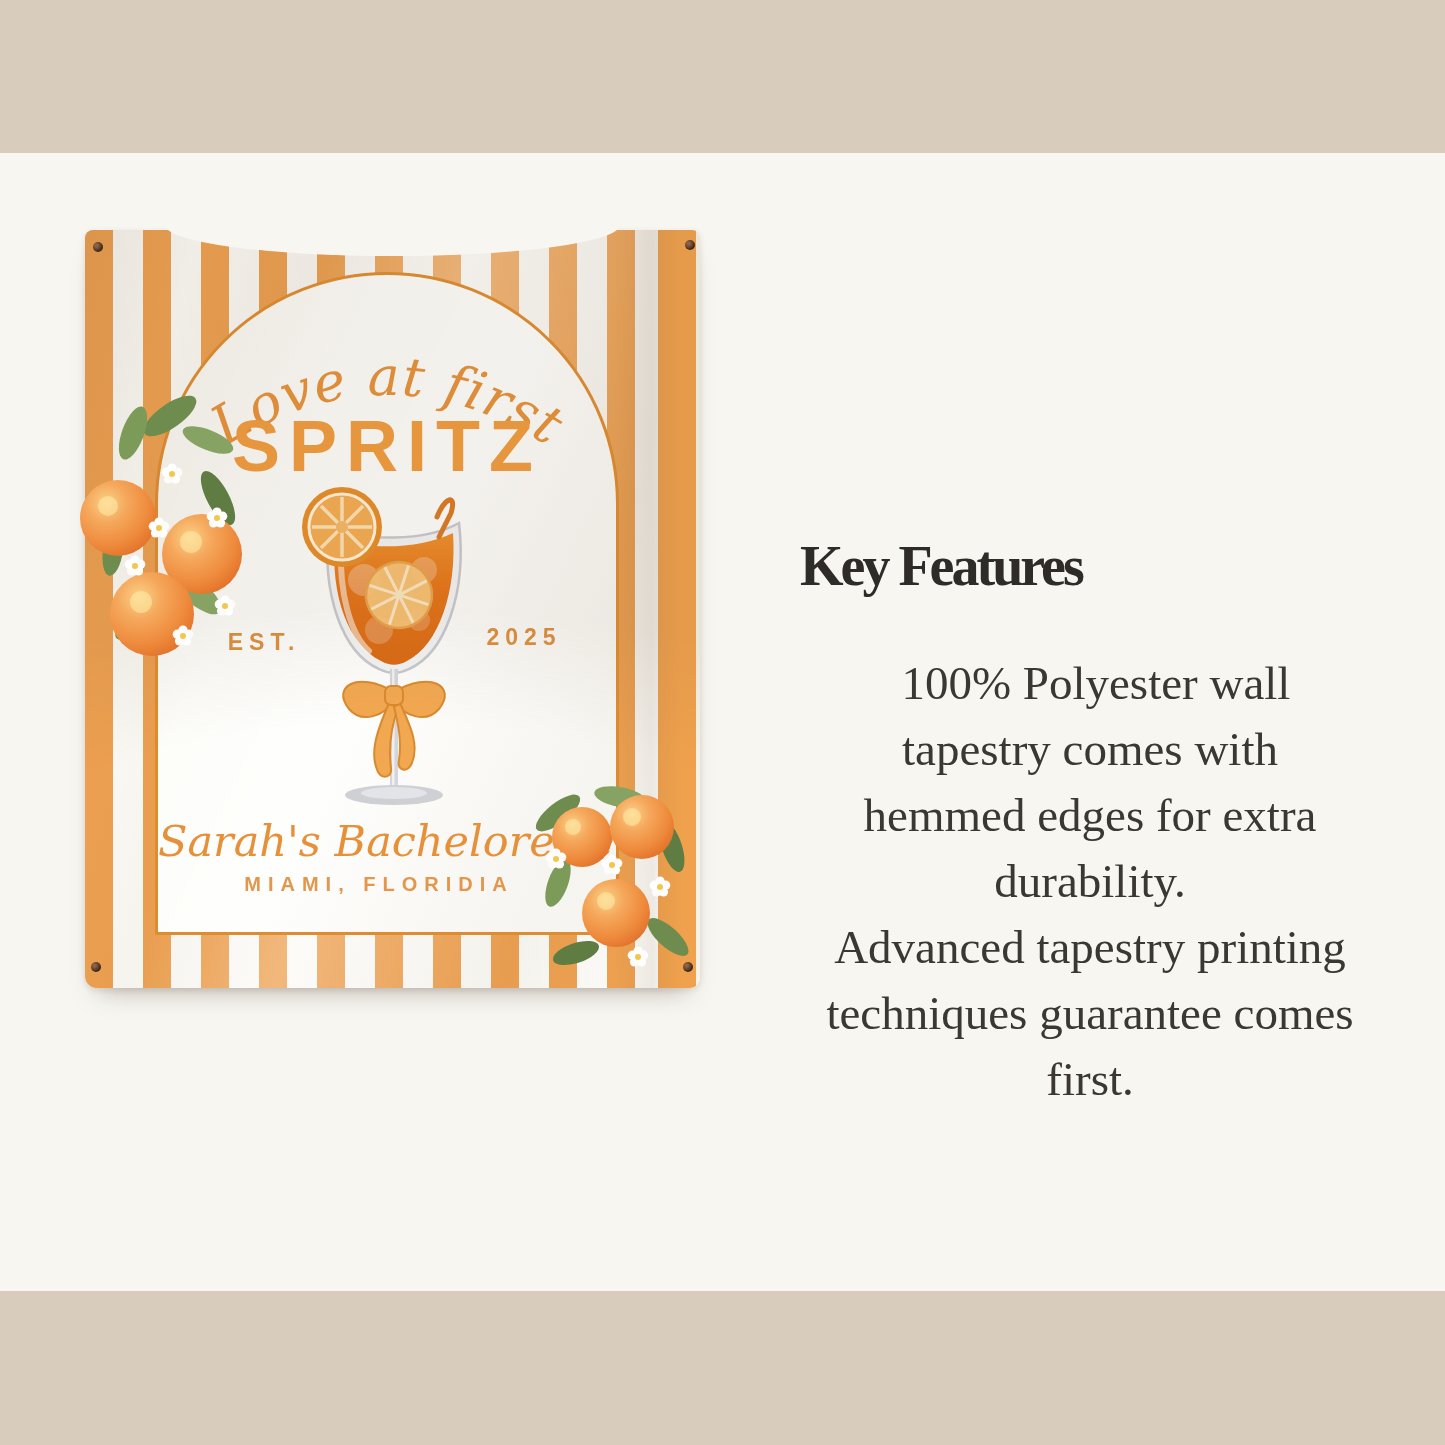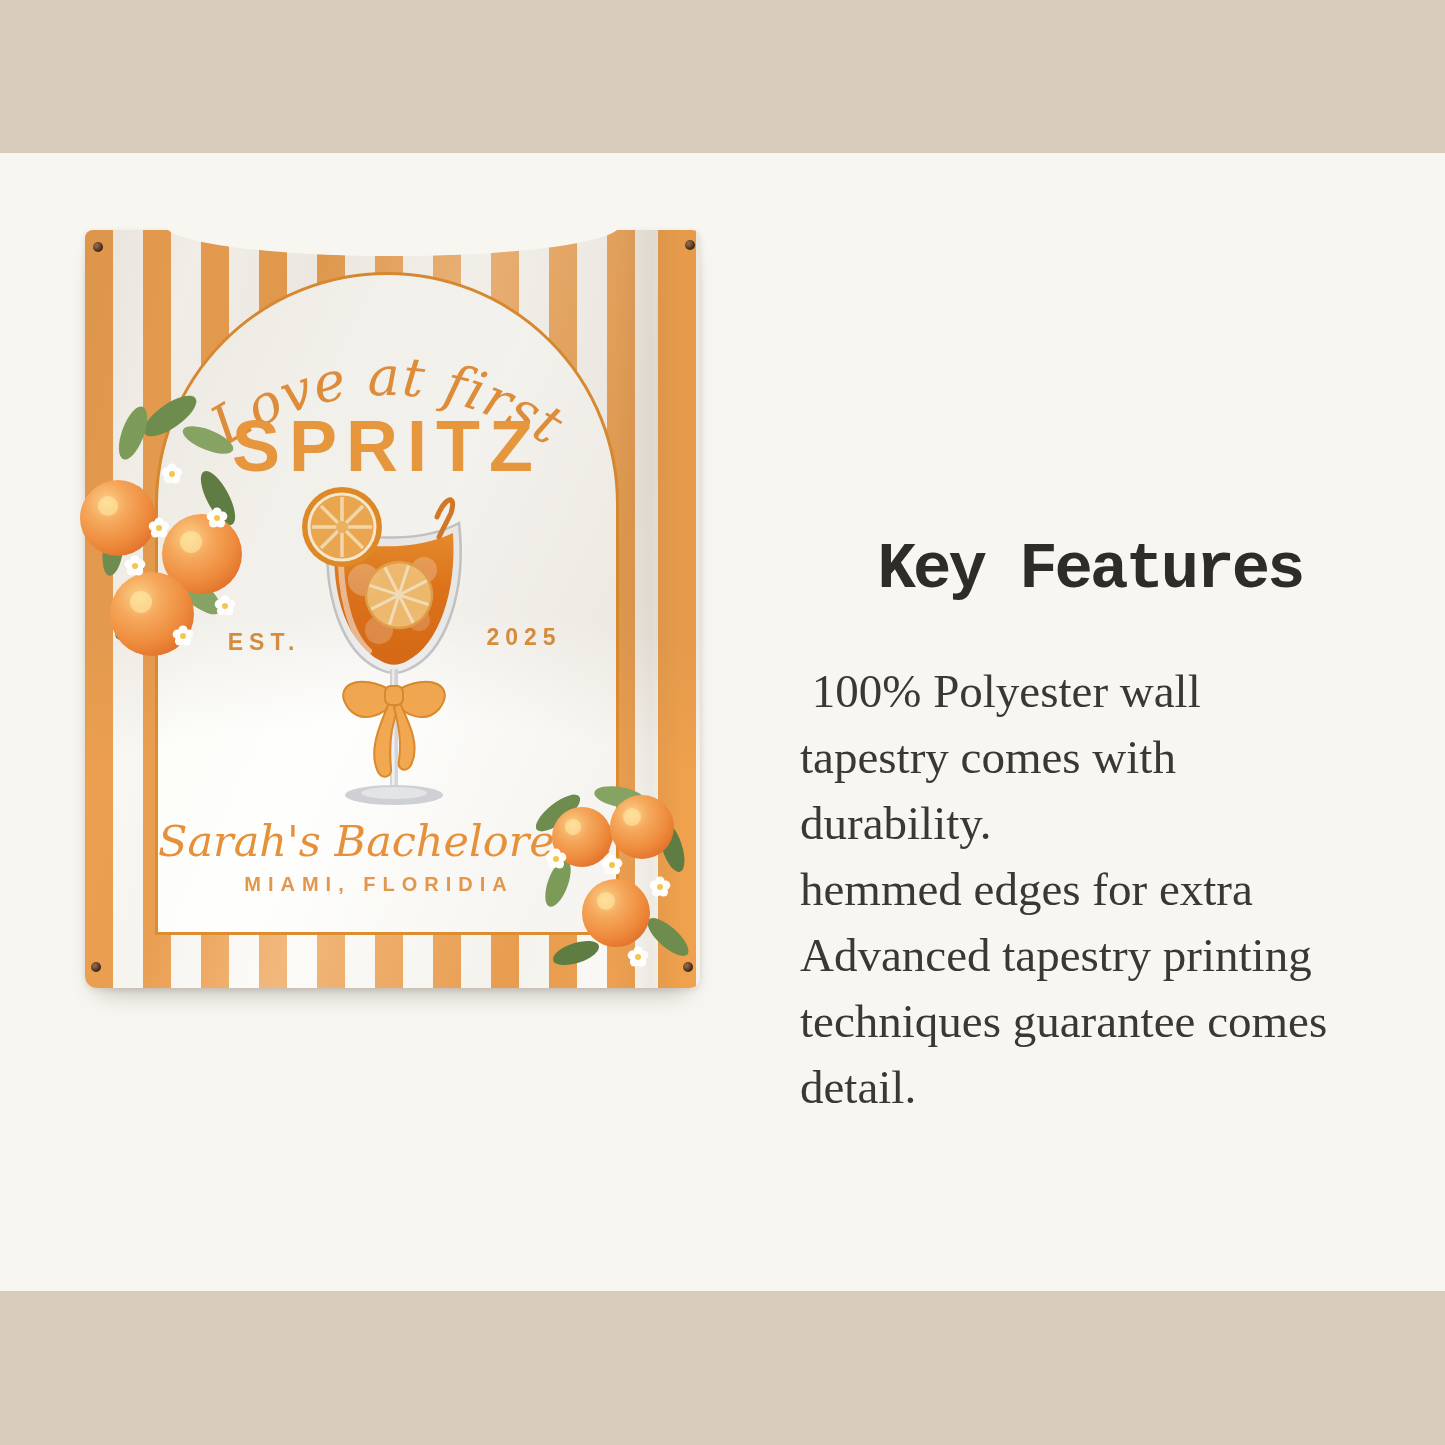--- a/index.html
+++ b/index.html
@@ -77,26 +77,26 @@
   }
   .glass-svg{position:absolute;left:50%;top:210px;transform:translateX(-50%);margin-left:2px;}
 
   .cluster{position:absolute;z-index:5;}
   .cluster-top-left{left:-10px;top:148px;}
   .cluster-bottom-right{left:435px;top:555px;}
 
   
   .features{position:absolute;left:800px;top:538px;width:580px;color:#3B3833;}
   .features h1{
-    margin:0;font-family:Liberation Mono, monospace;font-weight:bold;
-    font-size:64px;letter-spacing:-3px;color:#2E2B28;line-height:1.0;text-align:center;
+    margin:0;font-family:Liberation Serif, serif;font-weight:bold;
+    font-size:56px;letter-spacing:-3px;color:#2E2B28;line-height:1.0;
   }
   .features .para{
     font-family:"Liberation Serif", serif;
-    font-size:47px;line-height:66px;
+    font-size:47px;line-height:66px;text-align:center;
   }
   .para-1{margin-top:56px;}
   .para-2{}
   .features .line{display:block;white-space:pre-wrap;}
 </style>
 </head>
 <body>
 
 <div class="band band-top"></div>
 <div class="band band-bottom"></div>
@@ -255,21 +255,21 @@
   <div class="grommet" style="left:598px;top:732px;"></div>
 
   <div class="fold-overlay"></div>
 </div>
 
 <div class="features">
   <h1>Key Features</h1>
   <div class="para para-1">
     <span class="line"> 100% Polyester wall</span>
     <span class="line">tapestry comes with</span>
+    <span class="line">hemmed edges for extra</span>
     <span class="line">durability.</span>
-    <span class="line">hemmed edges for extra</span>
   </div>
   <div class="para para-2">
     <span class="line">Advanced tapestry printing</span>
     <span class="line">techniques guarantee comes</span>
-    <span class="line">detail.</span>
+    <span class="line">first.</span>
   </div>
 </div>
 
 </body></html>

